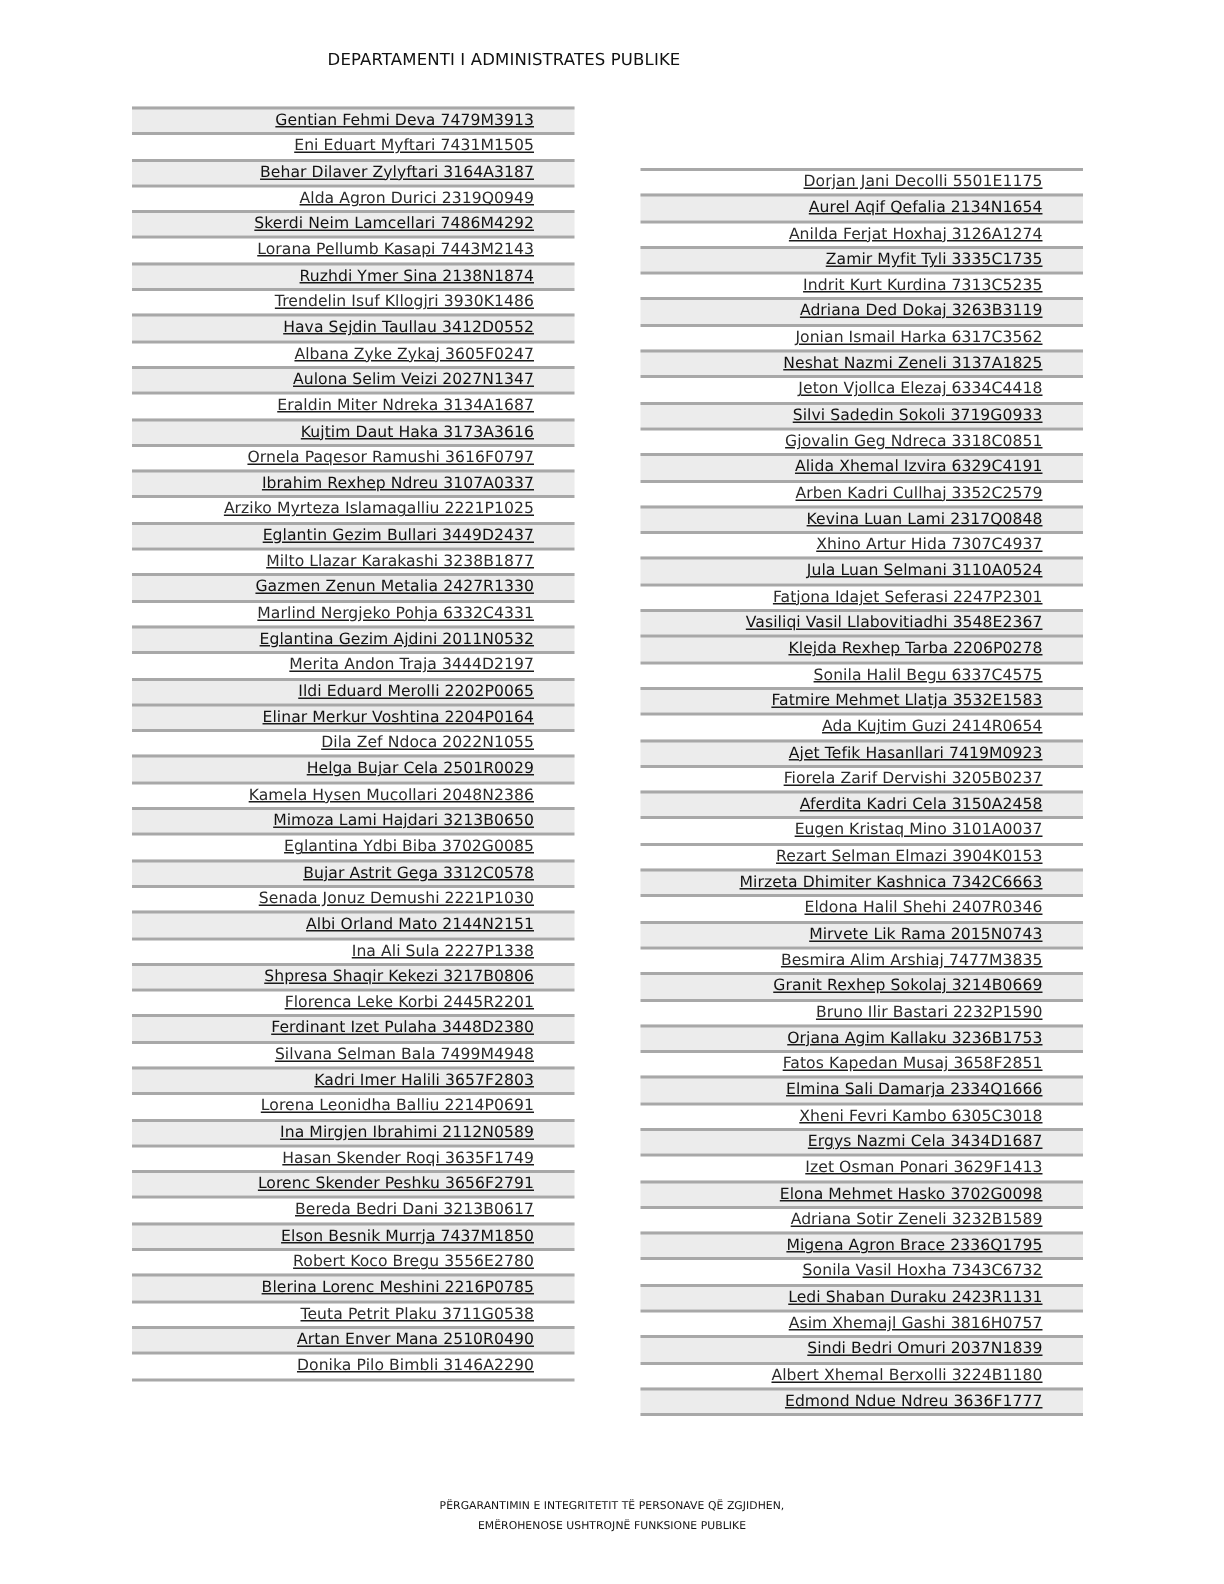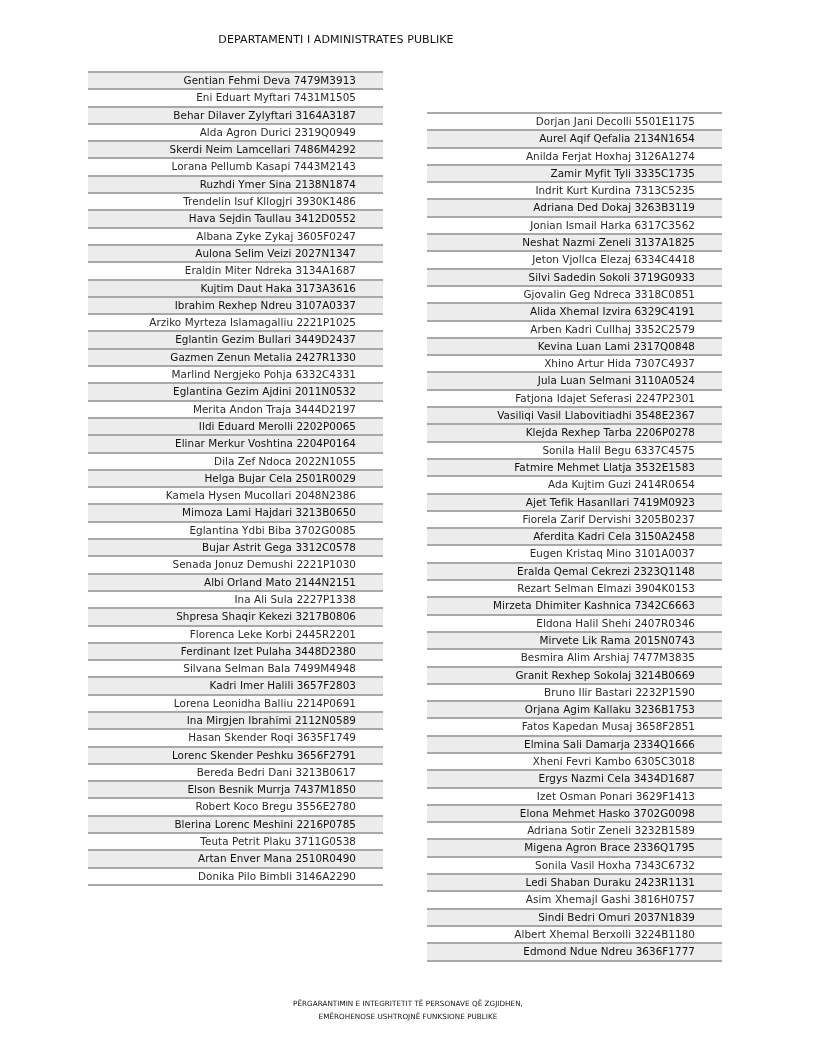--- a/index.html
+++ b/index.html
@@ -1,18 +1,18 @@
 <!DOCTYPE html>
 <html><head>
 <meta charset="utf-8">
 <style>
   html, body { margin:0; padding:0; background:#ffffff; }
   body { width:816px; height:1056px; position:relative; overflow:hidden; font-family:"DejaVu Sans", sans-serif; color:#1a1a1a; }
   .title { position:absolute; top:33px; left:0; width:672px; text-align:center; font-size:11px; letter-spacing:0.1px; color:#111; }
-  .col { position:absolute; top:71px; width:295px; }
+  .col { position:absolute; top:71px; width:295px;text-decoration:underline; }
   .col.left { left:88px; }
   .col.right { left:427px;margin-top:41px; }
   .row { height:15.3px; border-top:2.2px solid #a8a8a8; text-align:right; font-size:10.4px; line-height:15.5px; padding-right:27px; white-space:nowrap; overflow:hidden; color:#2b2b2b; letter-spacing:0.05px; }
   .row.shade { background:#ececec; color:#111; }
   .row.last { border-bottom:2.2px solid #a8a8a8; }
   .footer { position:absolute; top:998px; left:0; width:816px; text-align:center; font-size:7.2px; line-height:12.5px; color:#111; letter-spacing:0.05px; }
 </style>
 </head>
 <body>
 
@@ -25,23 +25,25 @@
     <div class="row">Alda Agron Durici 2319Q0949</div>
     <div class="row shade">Skerdi Neim Lamcellari 7486M4292</div>
     <div class="row">Lorana Pellumb Kasapi 7443M2143</div>
     <div class="row shade">Ruzhdi Ymer Sina 2138N1874</div>
     <div class="row">Trendelin Isuf Kllogjri 3930K1486</div>
     <div class="row shade">Hava Sejdin Taullau 3412D0552</div>
     <div class="row">Albana Zyke Zykaj 3605F0247</div>
     <div class="row shade">Aulona Selim Veizi 2027N1347</div>
     <div class="row">Eraldin Miter Ndreka 3134A1687</div>
     <div class="row shade">Kujtim Daut Haka 3173A3616</div>
+    <div class="row">Ornela Paqesor Ramushi 3616F0797</div>
     <div class="row shade">Ibrahim Rexhep Ndreu 3107A0337</div>
     <div class="row">Arziko Myrteza Islamagalliu 2221P1025</div>
     <div class="row shade">Eglantin Gezim Bullari 3449D2437</div>
+    <div class="row">Milto Llazar Karakashi 3238B1877</div>
     <div class="row shade">Gazmen Zenun Metalia 2427R1330</div>
     <div class="row">Marlind Nergjeko Pohja 6332C4331</div>
     <div class="row shade">Eglantina Gezim Ajdini 2011N0532</div>
     <div class="row">Merita Andon Traja 3444D2197</div>
     <div class="row shade">Ildi Eduard Merolli 2202P0065</div>
     <div class="row shade">Elinar Merkur Voshtina 2204P0164</div>
     <div class="row">Dila Zef Ndoca 2022N1055</div>
     <div class="row shade">Helga Bujar Cela 2501R0029</div>
     <div class="row">Kamela Hysen Mucollari 2048N2386</div>
     <div class="row shade">Mimoza Lami Hajdari 3213B0650</div>
@@ -87,21 +89,20 @@
     <div class="row">Fatjona Idajet Seferasi 2247P2301</div>
     <div class="row shade">Vasiliqi Vasil Llabovitiadhi 3548E2367</div>
     <div class="row shade">Klejda Rexhep Tarba 2206P0278</div>
     <div class="row">Sonila Halil Begu 6337C4575</div>
     <div class="row shade">Fatmire Mehmet Llatja 3532E1583</div>
     <div class="row">Ada Kujtim Guzi 2414R0654</div>
     <div class="row shade">Ajet Tefik Hasanllari 7419M0923</div>
     <div class="row">Fiorela Zarif Dervishi 3205B0237</div>
     <div class="row shade">Aferdita Kadri Cela 3150A2458</div>
     <div class="row">Eugen Kristaq Mino 3101A0037</div>
-    <div class="row shade">Eralda Qemal Cekrezi 2323Q1148</div>
     <div class="row">Rezart Selman Elmazi 3904K0153</div>
     <div class="row shade">Mirzeta Dhimiter Kashnica 7342C6663</div>
     <div class="row">Eldona Halil Shehi 2407R0346</div>
     <div class="row shade">Mirvete Lik Rama 2015N0743</div>
     <div class="row">Besmira Alim Arshiaj 7477M3835</div>
     <div class="row shade">Granit Rexhep Sokolaj 3214B0669</div>
     <div class="row">Bruno Ilir Bastari 2232P1590</div>
     <div class="row shade">Orjana Agim Kallaku 3236B1753</div>
     <div class="row">Fatos Kapedan Musaj 3658F2851</div>
     <div class="row shade">Elmina Sali Damarja 2334Q1666</div>

